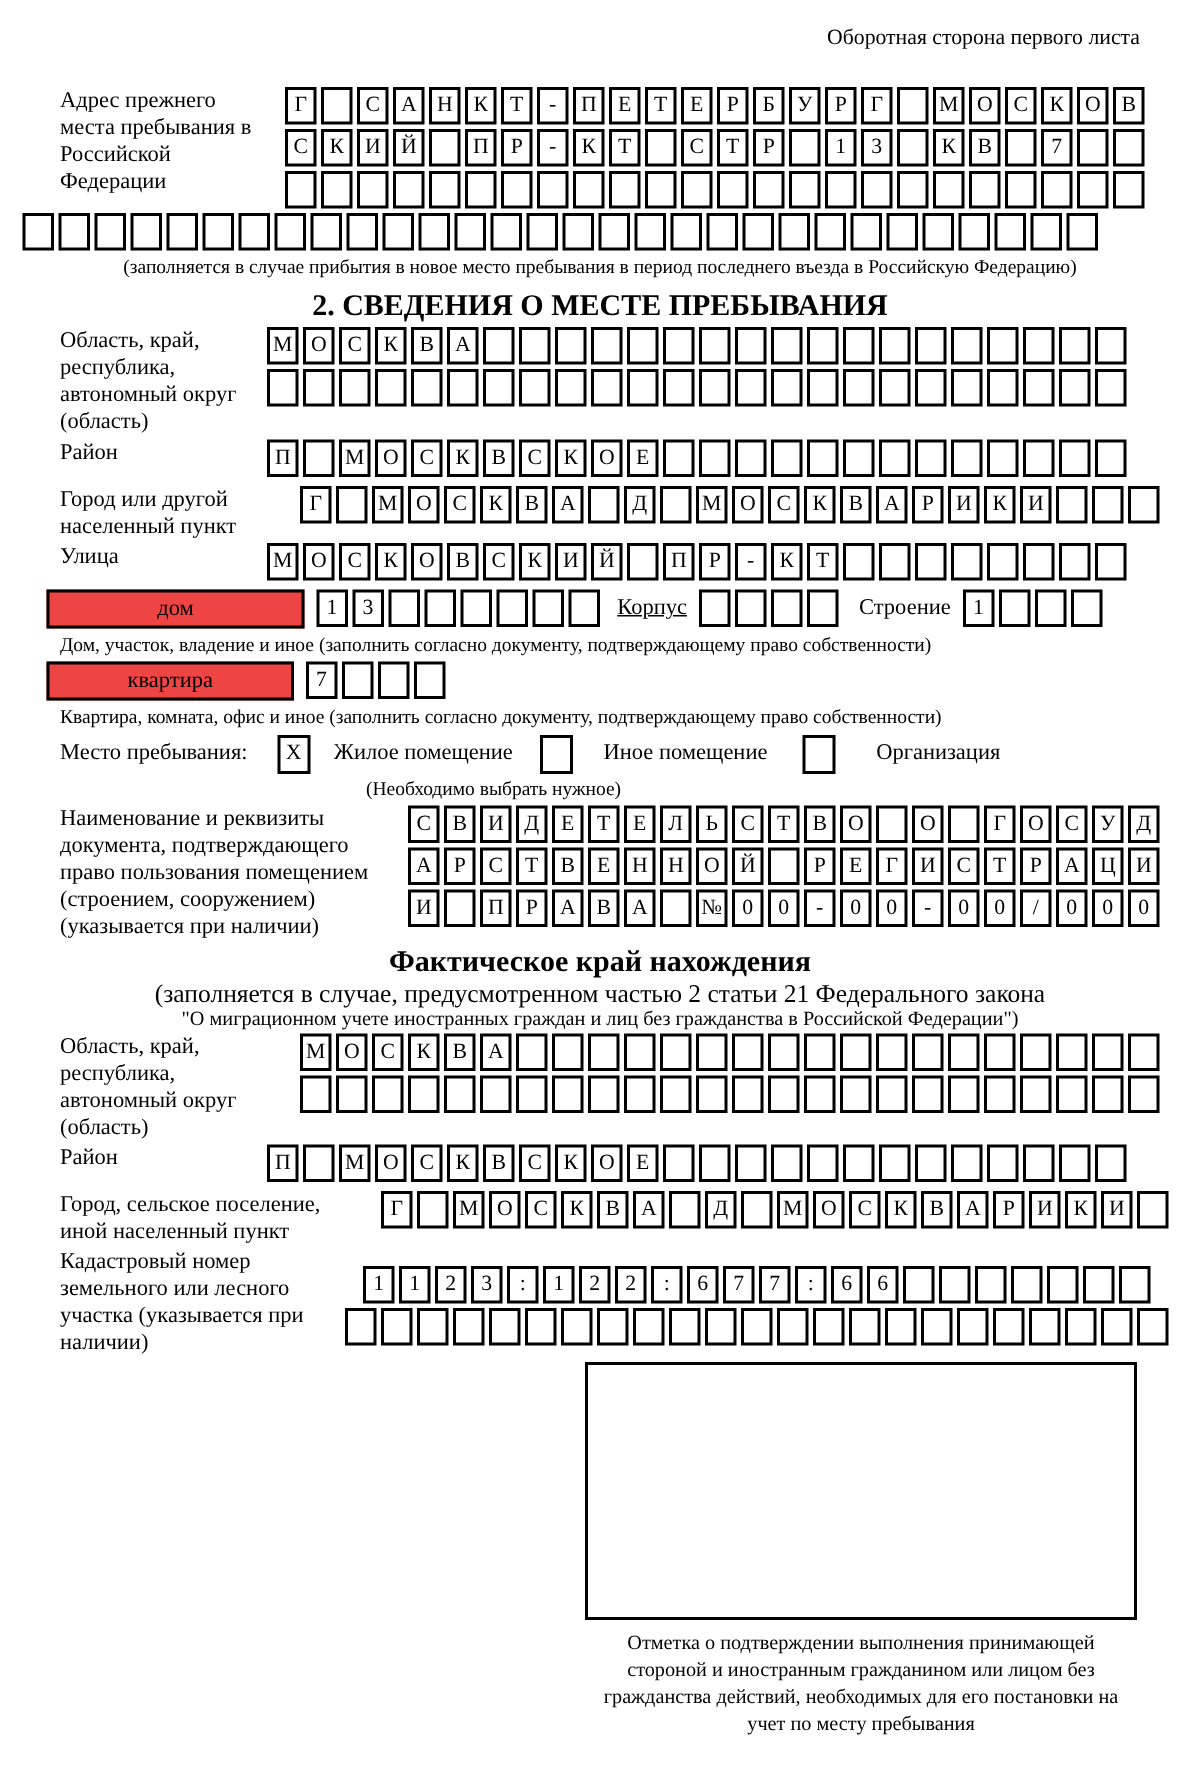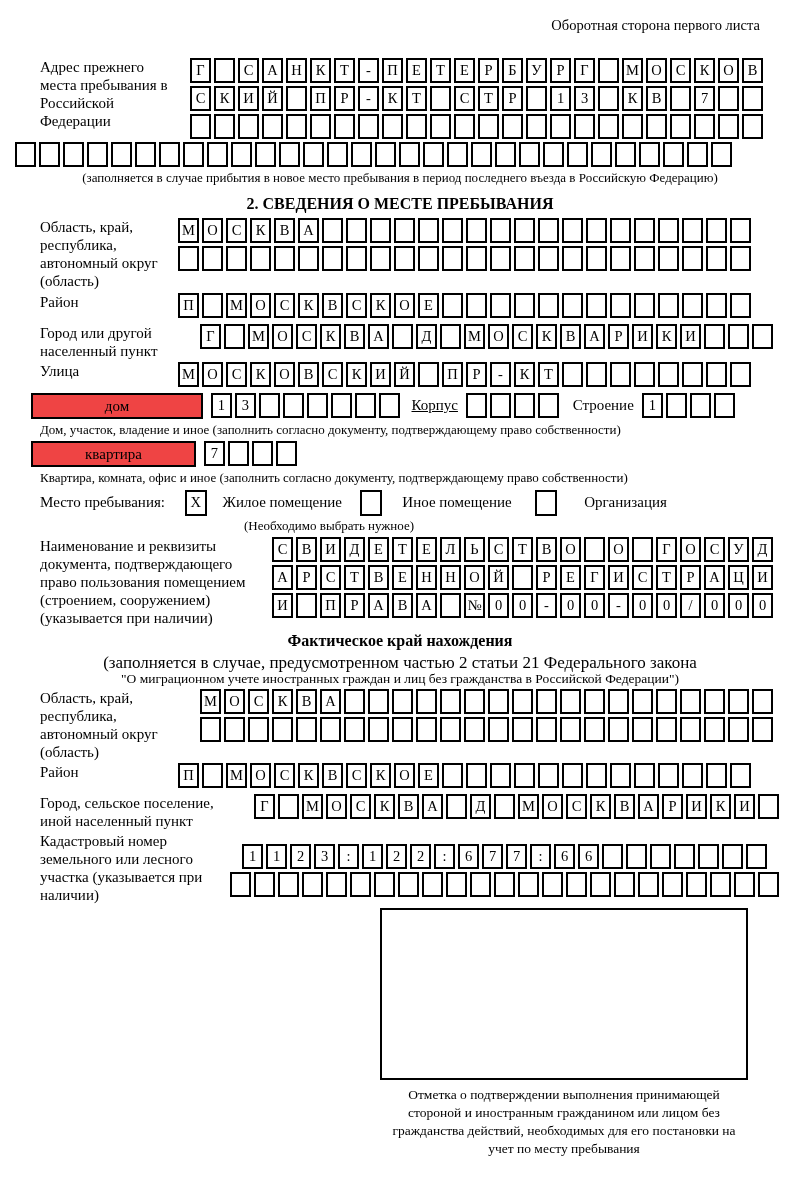--- a/index.html
+++ b/index.html
@@ -22,27 +22,27 @@
         border:2px solid #000;margin-right:3px;text-align:center;
         font-size:14.5px;line-height:20px;vertical-align:top;background:#fff;}
   .cb{width:22px;height:26px;line-height:21px;}
 
   .widebox{display:inline-block;box-sizing:border-box;height:26px;border:2px solid #000;
            text-align:center;line-height:22px;vertical-align:top;background:#ef4444;}
   .inline-label{display:inline-block;vertical-align:top;line-height:25px;}
 
   .small-note{font-size:13px;line-height:16px;}
   .center{text-align:center;}
-  .section-title{font-weight:bold;font-size:16px;line-height:20px;text-align:center;}
+  .section-title{font-weight:bold;font-size:20px;line-height:20px;text-align:center;}
 
   .full-row{margin-left:-25px;}
   .indent-neg{margin-left:-9px;white-space:nowrap;}
 
   .stay-row{white-space:nowrap;height:26px;}
-  .stamp-wrap{width:368px;margin-left:auto;margin-right:12px;}
+  .stamp-wrap{width:368px;margin-left:auto;margin-right:2px;}
   .stamp-box{box-sizing:border-box;width:368px;height:172px;border:2px solid #000;background:#fff;}
   .stamp-caption{font-size:13.5px;line-height:18px;text-align:center;margin-top:6px;}
 
   .mt2{margin-top:2px;} .mt3{margin-top:3px;} .mt4{margin-top:4px;} .mt8{margin-top:8px;}
 </style>
 </head>
 <body>
 
 <div class="page">
 

